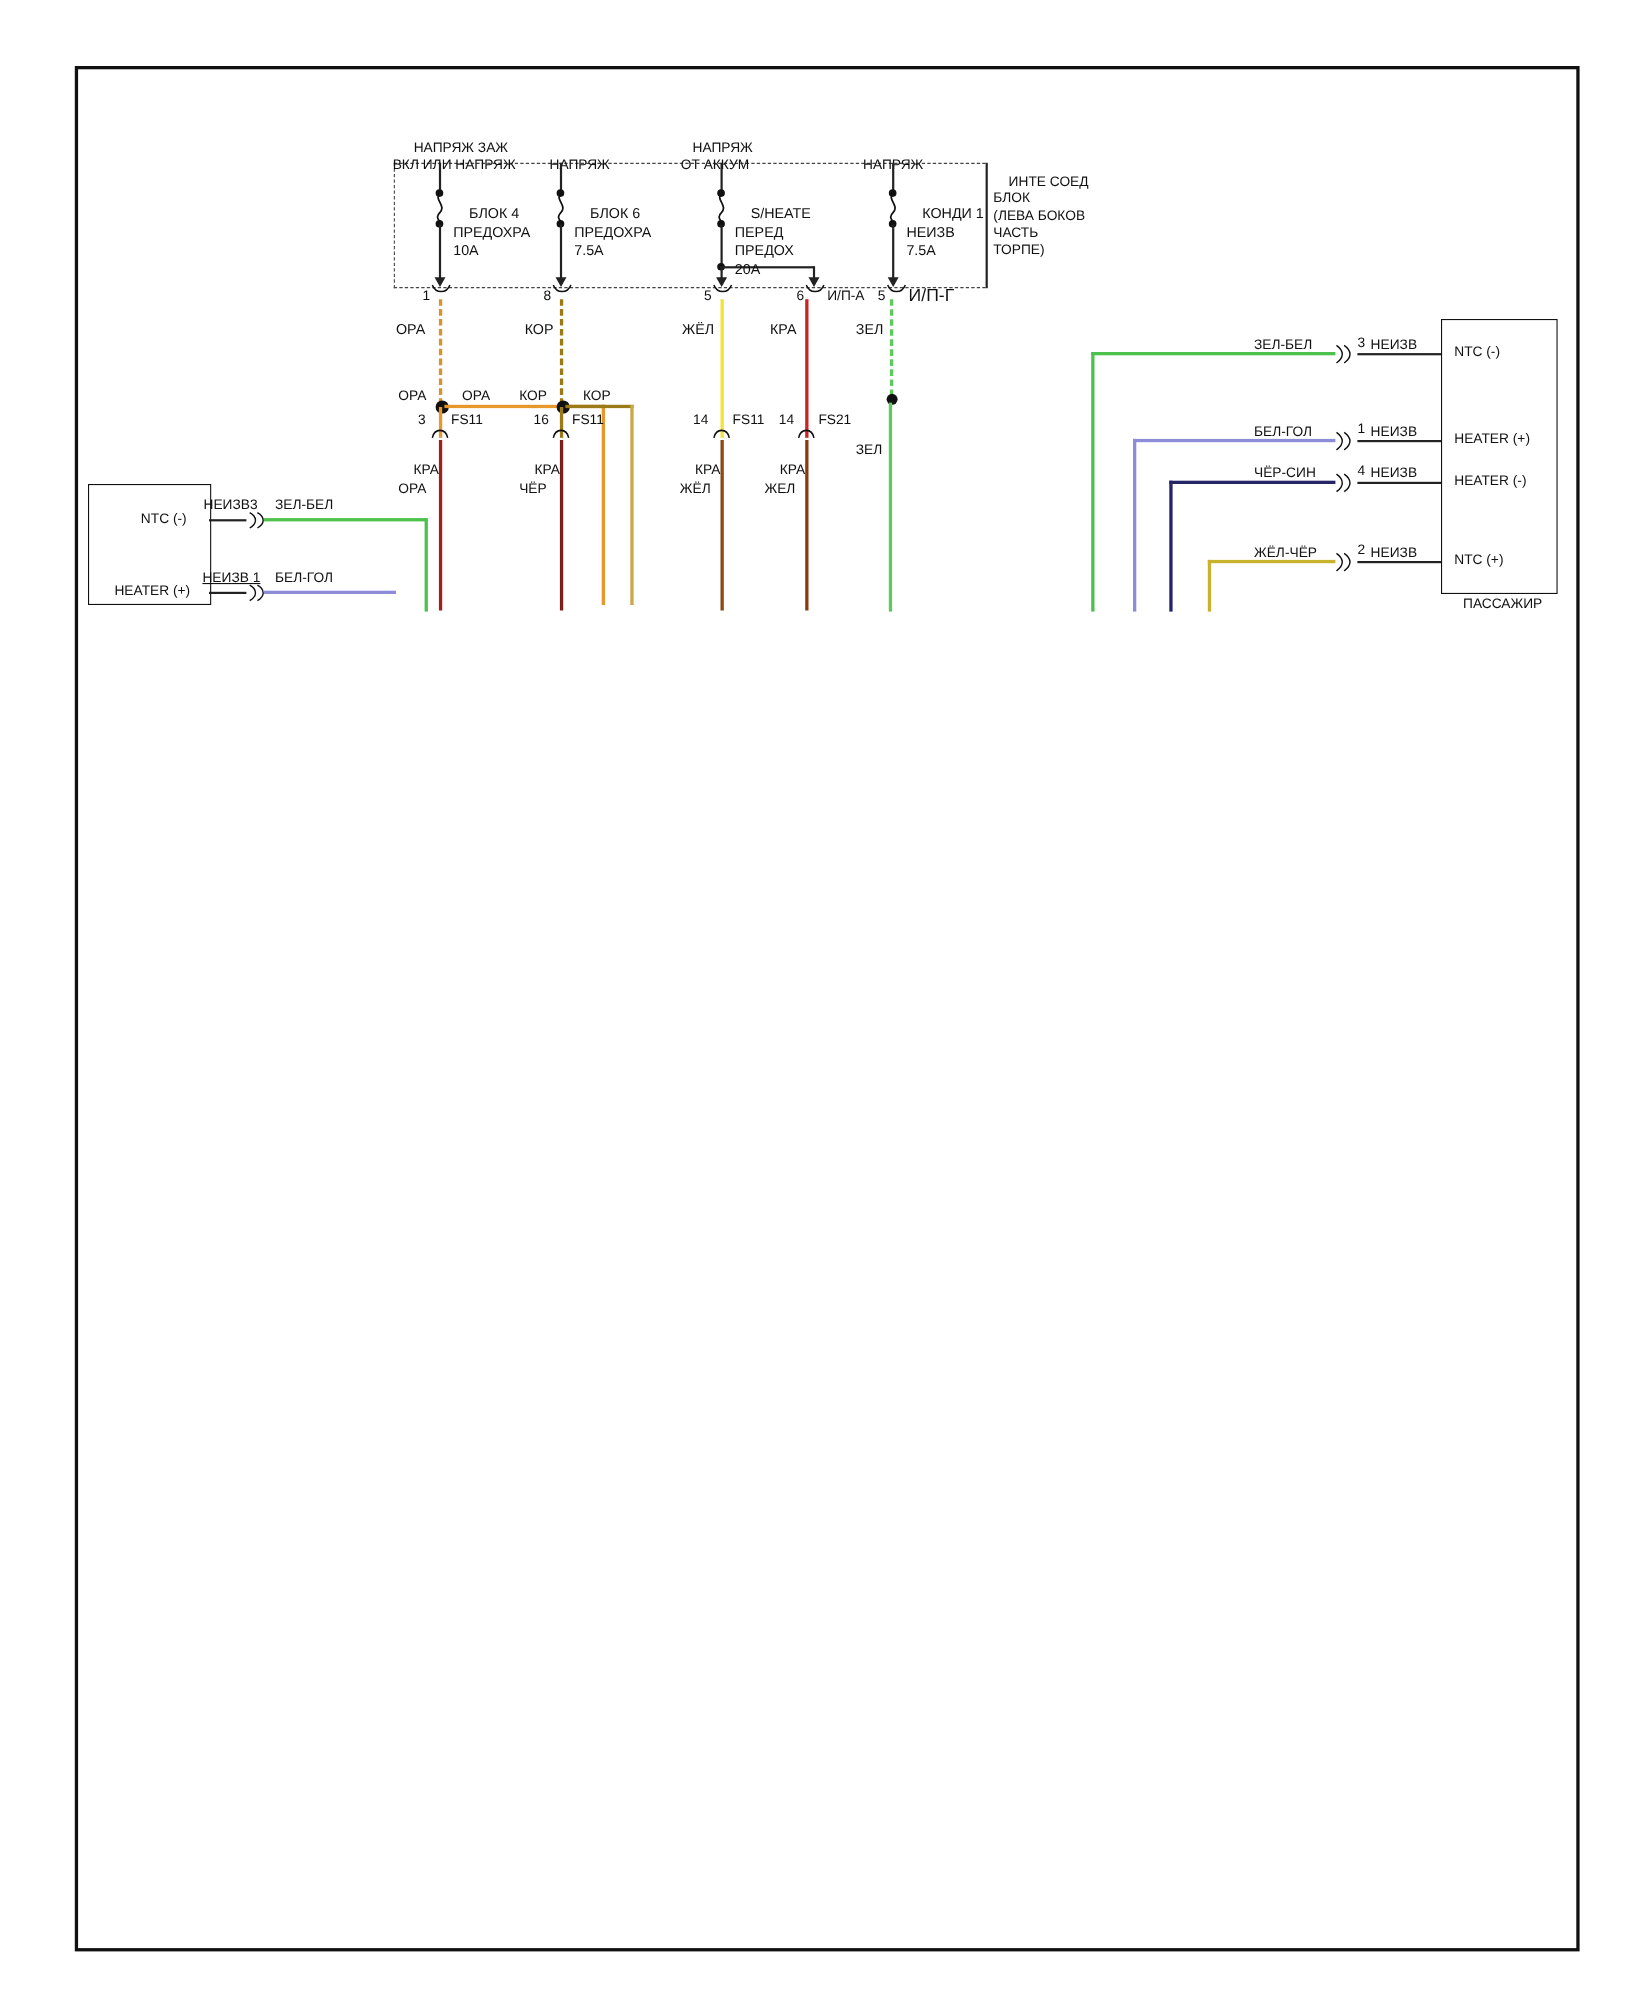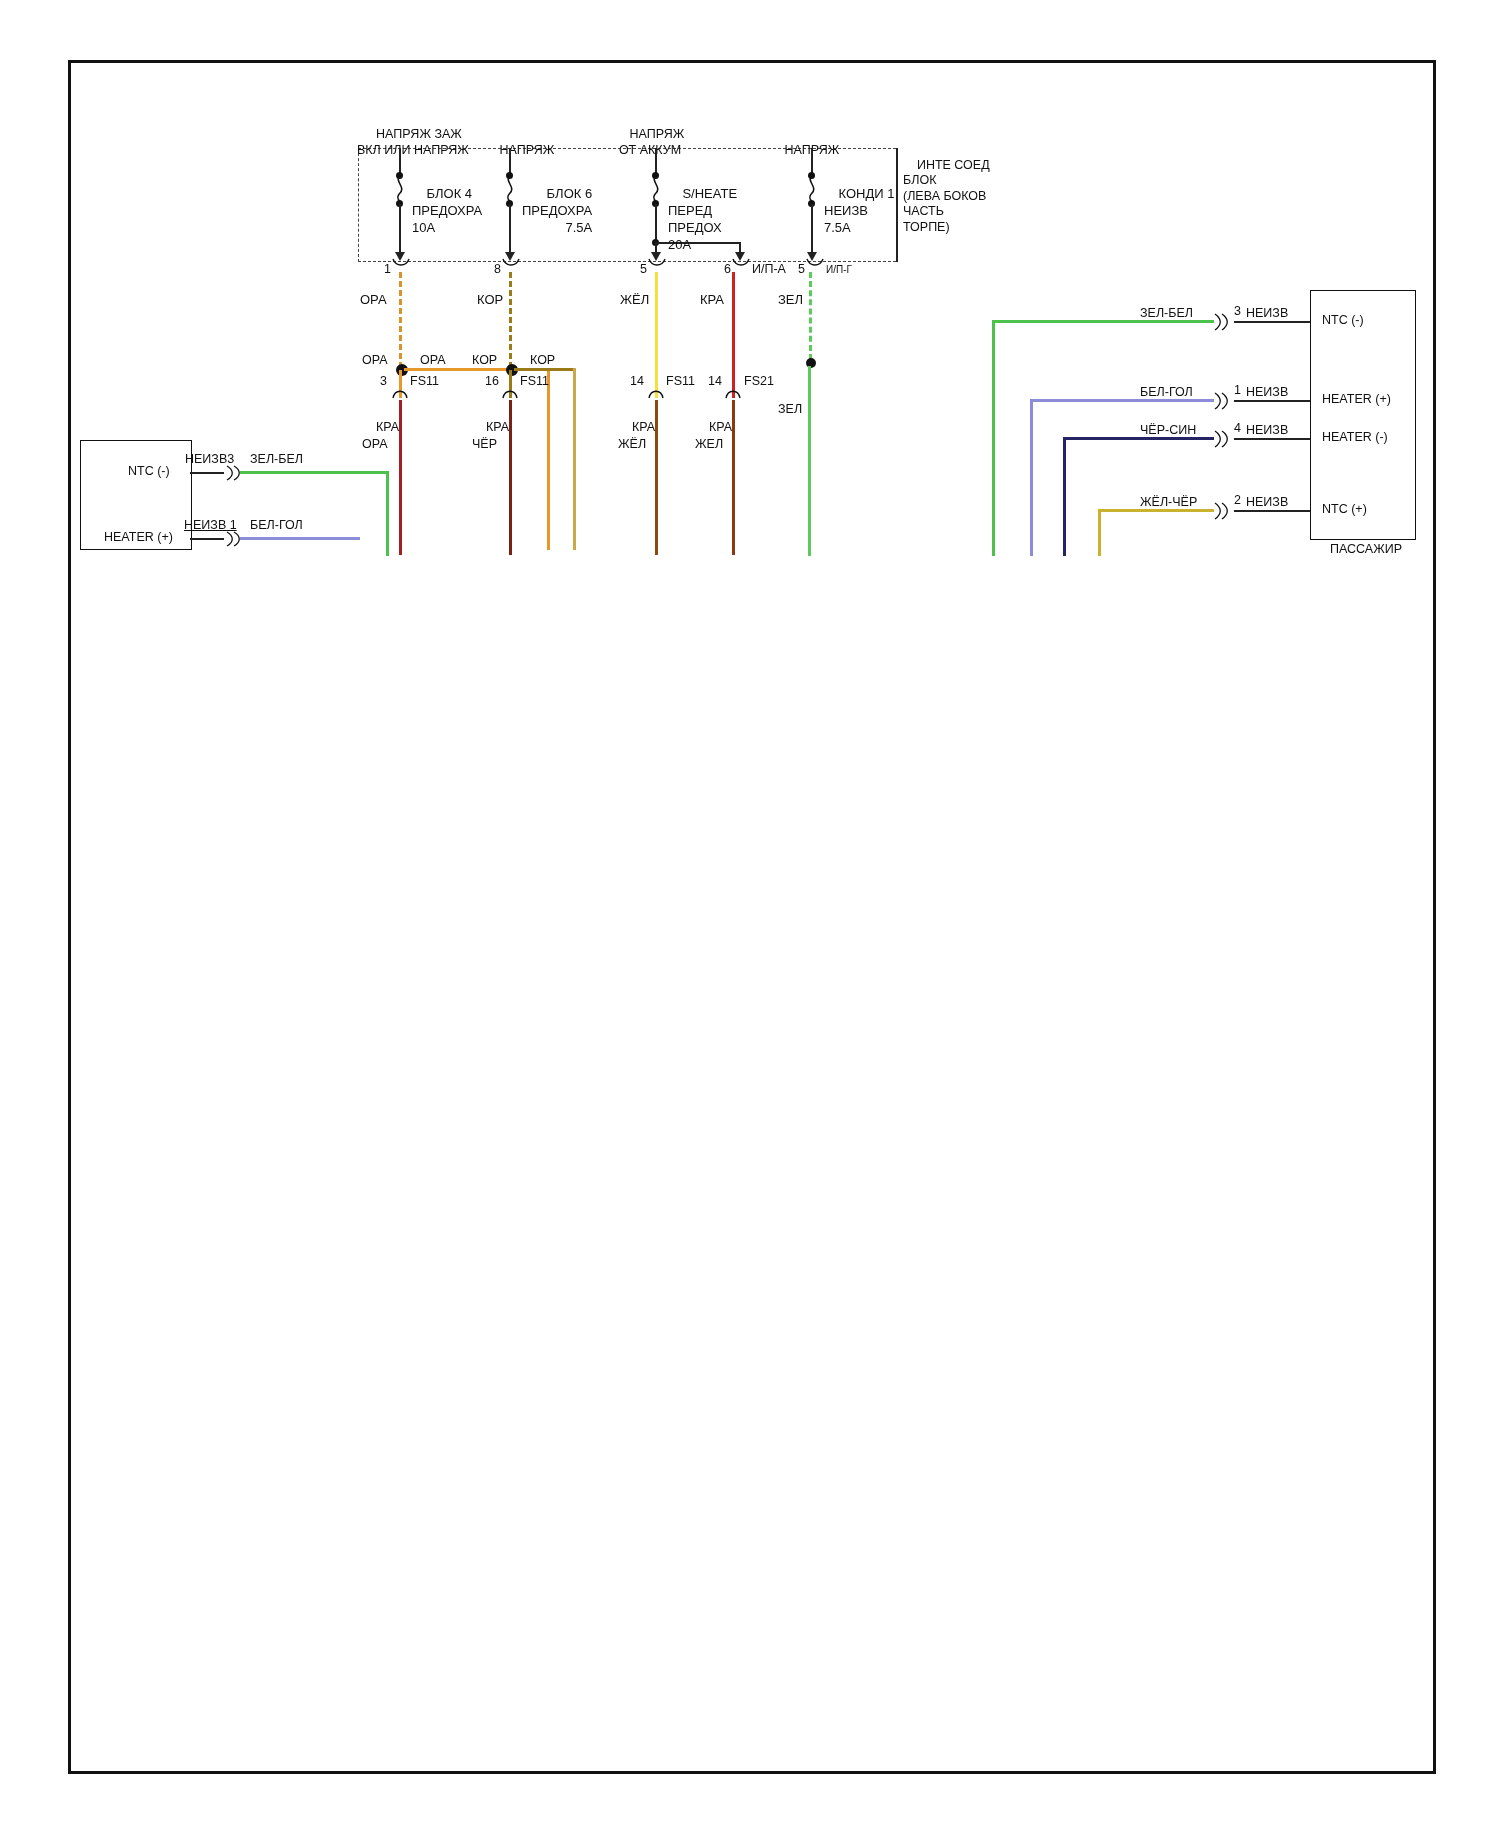--- a/index.html
+++ b/index.html
@@ -143,21 +143,21 @@
   </div>
 
   <div class="vl" style="left:509px;top:148px;height:27px;"></div>
   <div class="dot" style="left:506px;top:172px;"></div>
   <svg class="fuse" style="left:502px;top:176px;" width="16" height="28" viewBox="0 0 16 28">
     <path d="M8 0 C 2 5, 14 11, 8 17 C 2 23, 10 25, 8 28" fill="none" stroke="#111" stroke-width="1.6"></path>
   </svg>
   <div class="dot" style="left:506px;top:200px;"></div>
   <div class="vl" style="left:509px;top:204px;height:54px;"></div>
   <div class="arrow" style="left:505px;top:252px;"></div>
-  <div class="txt" style="left:522px;top:168px;line-height:17px;font-size:13px;text-align:right;">
+  <div class="txt" style="left:522px;top:168px;line-height:17px;font-size:13px;">
     <span>БЛОК 6</span><br><span>ПРЕДОХРА</span><br><span>7.5А</span>
   </div>
 
   <div class="vl" style="left:655px;top:148px;height:27px;"></div>
   <div class="dot" style="left:652px;top:172px;"></div>
   <svg class="fuse" style="left:648px;top:176px;" width="16" height="28" viewBox="0 0 16 28">
     <path d="M8 0 C 2 5, 14 11, 8 17 C 2 23, 10 25, 8 28" fill="none" stroke="#111" stroke-width="1.6"></path>
   </svg>
   <div class="dot" style="left:652px;top:200px;"></div>
   <div class="vl" style="left:655px;top:204px;height:38px;"></div>
@@ -201,21 +201,21 @@
   <div class="txt" style="left:724px;top:262px;font-size:12.5px;">6</div>
   <svg style="position:absolute;left:732px;top:258px;" width="18" height="14">
       <path d="M1 1 C 4 9, 14 9, 17 1" fill="none" stroke="#111" stroke-width="1.4"></path>
     </svg>
   <div class="txt" style="left:752px;top:262px;font-size:12.5px;">И/П-А</div>
 
   <div class="txt" style="left:798px;top:262px;font-size:12.5px;">5</div>
   <svg style="position:absolute;left:806px;top:258px;" width="18" height="14">
       <path d="M1 1 C 4 9, 14 9, 17 1" fill="none" stroke="#111" stroke-width="1.4"></path>
     </svg>
-  <div class="txt" style="left:826px;top:262px;font-size:10px;">И/П-Г</div>
+  <div class="txt" style="left:826px;top:262px;font-size:16px;">И/П-Г</div>
 
   <div class="txt" style="left:360px;top:292px;font-size:13px;">ОРА</div>
   <div class="txt" style="left:477px;top:292px;font-size:13px;">КОР</div>
   <div class="txt" style="left:620px;top:292px;font-size:13px;">ЖЁЛ</div>
   <div class="txt" style="left:700px;top:292px;font-size:13px;">КРА</div>
   <div class="txt" style="left:778px;top:292px;font-size:13px;">ЗЕЛ</div>
 
   <div class="wire wv dash" style="left:399px;top:272px;height:96px;border-color:#D8922E;"></div>
   <div class="dot" style="left:396px;top:364px;width:12px;height:12px;"></div>
 

